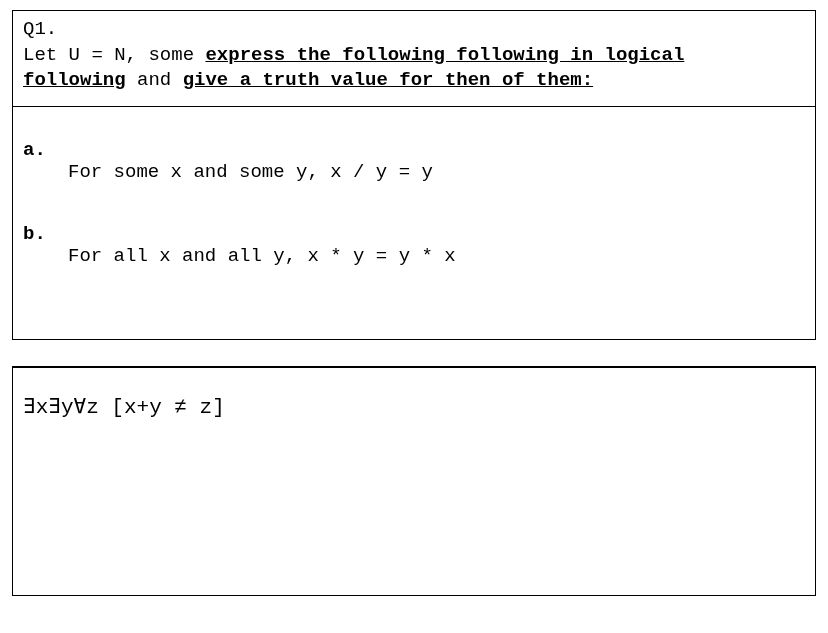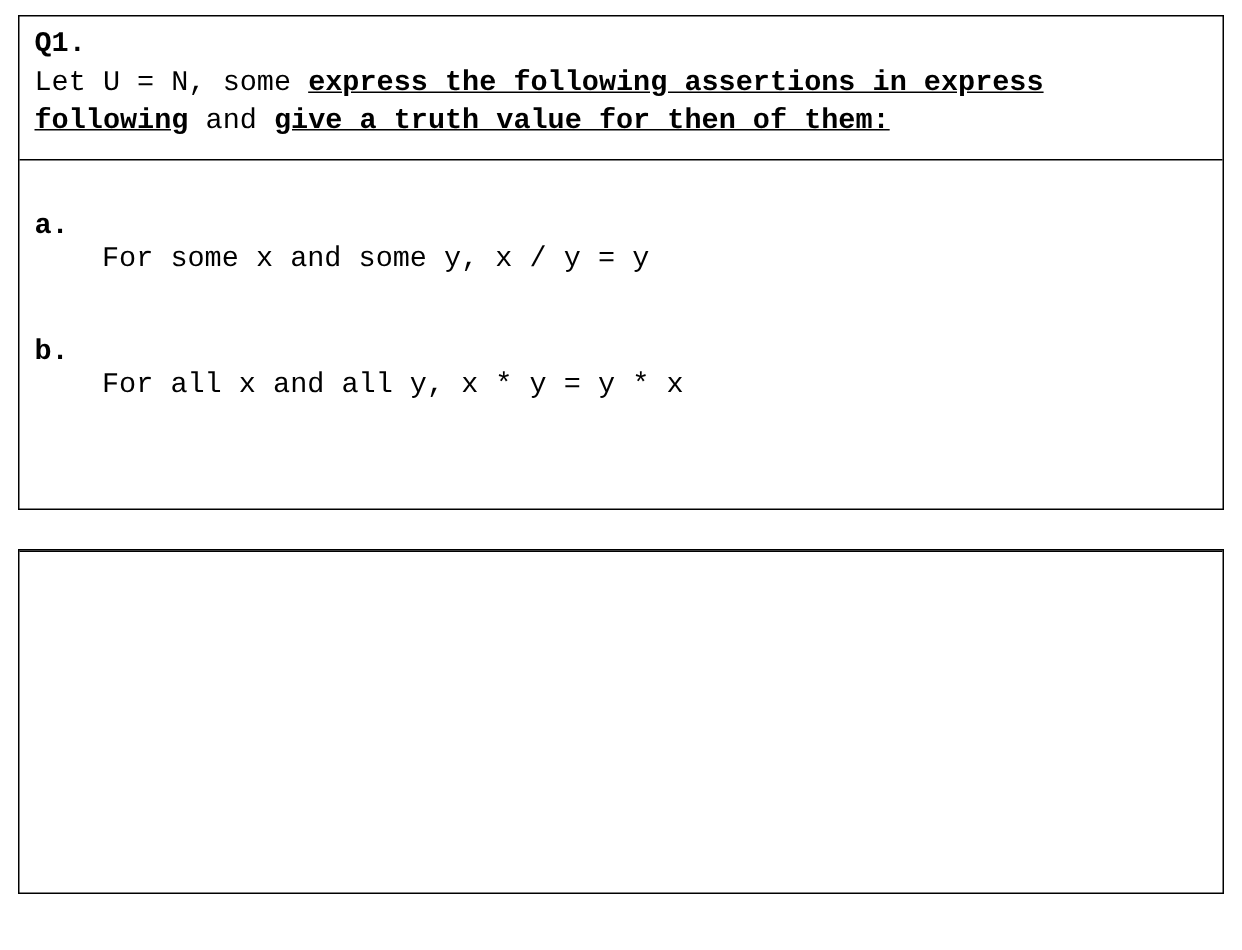--- a/index.html
+++ b/index.html
@@ -24,21 +24,21 @@
       height: 330px;
     }
     .q2-box {
       height: 230px;
     }
     .q-header {
       padding: 6px 10px 12px 10px;
       line-height: 1.35;
     }
     .q-label {
-      font-weight: bold;
+      font-weight: normal;
     }
     .underline {
       text-decoration: underline;
       font-weight: bold;
     }
     .q2-header-text {
       font-weight: bold;
     }
     .divider {
       border: none;
@@ -71,30 +71,31 @@
       font-size: 21px;
       font-family: "Courier New", Courier, monospace;
     }
   </style>
 </head>
 <body>
 
 <div class="question-box q1-box">
   <div class="q-header">
     <span class="q-label">Q1.</span><br>
-    <span>Let U = N, some </span><span class="underline">express the following assertions in express</span><br><span class="underline">following</span><span> and </span><span class="underline">give a truth value for then of them:</span>
+    <span>Let U = N, some </span><span class="underline">express the following following in logical</span><br><span class="underline">following</span><span> and </span><span class="underline">give a truth value for then of them:</span>
   </div>
   <hr class="divider">
   <div class="q-body">
     <div class="part">
       <div class="part-label">a.</div>
       <div class="part-text">For some x and some y, x / y = y</div>
     </div>
     <div class="part">
       <div class="part-label">b.</div>
       <div class="part-text">For all x and all y, x * y  = y * x</div>
     </div>
   </div>
 </div>
 
 <div class="question-box q2-box">
   <hr class="divider">
+  <div class="q2-expr">∃x∃y∀z [x+y ≠ z]</div>
 </div>
 
 </body></html>

